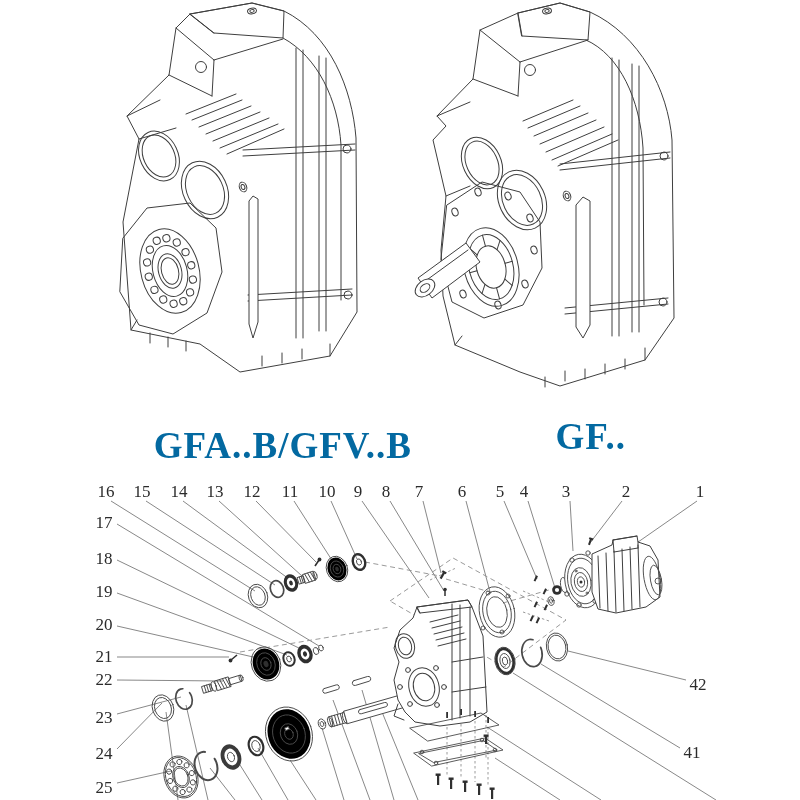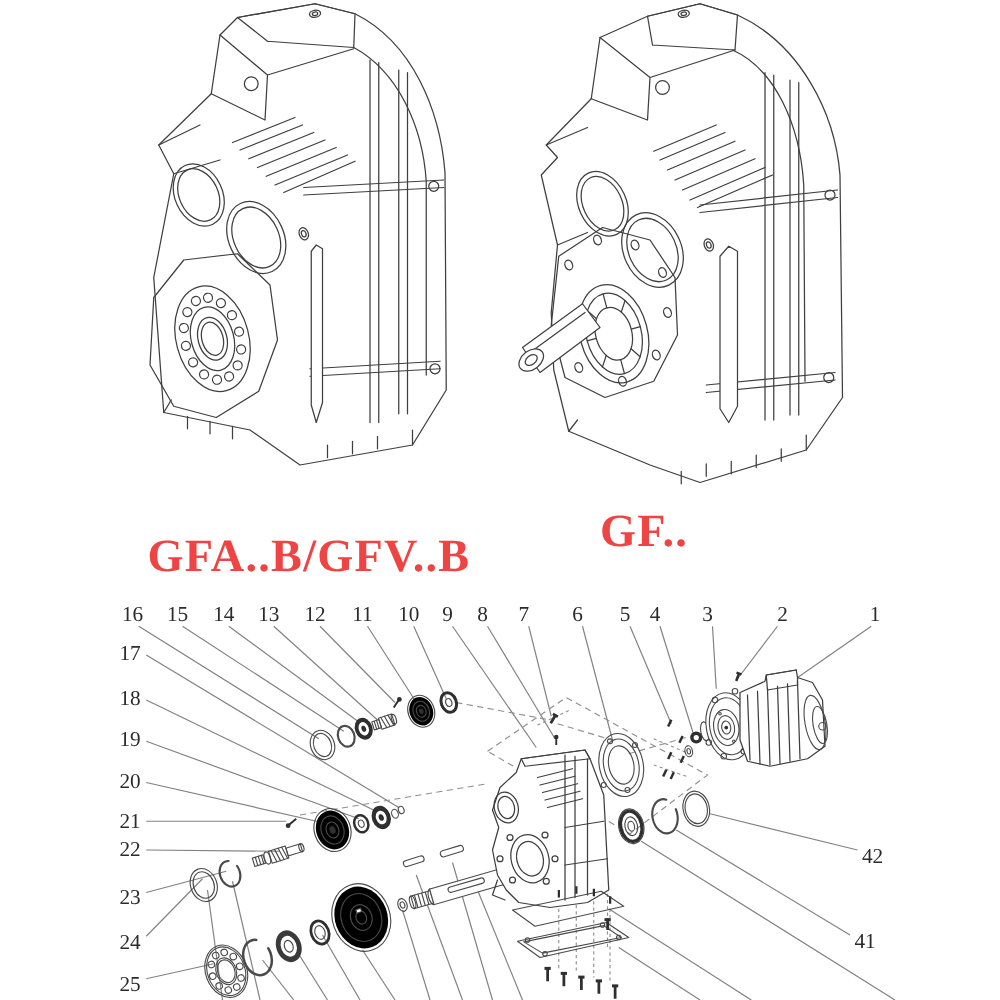--- a/index.html
+++ b/index.html
@@ -1,22 +1,22 @@
 <!DOCTYPE html>
 <html><head>
 <meta charset="utf-8">
 <style>
   html,body{margin:0;padding:0;background:#ffffff}
   body{width:800px;height:800px;overflow:hidden}
   .stage{position:relative;width:800px;height:800px;background:#fff;font-family:"Liberation Serif",serif}
   svg.art{position:absolute;left:0;top:0;width:800px;height:800px}
-  .model-label{position:absolute;font-weight:bold;color:#ef4444;text-align:left;
+  .model-label{position:absolute;font-weight:bold;color:#0369a1;text-align:right;
                font-size:37px;letter-spacing:1px;font-family:"Liberation Serif",serif;white-space:nowrap}
   #lab1{left:118px;top:424px;width:294px}
-  #lab2{left:480px;top:404px;width:146px}
+  #lab2{left:480px;top:415px;width:146px}
 
   
   .s  {stroke:#3f3f3f;stroke-width:1;fill:none;stroke-linejoin:round;stroke-linecap:round}
   .sw {stroke:#3f3f3f;stroke-width:1;fill:#ffffff;stroke-linejoin:round}
   .sf {stroke:#4a4a4a;stroke-width:.9;fill:none;stroke-linejoin:round;stroke-linecap:round}
   .sfw{stroke:#4a4a4a;stroke-width:.9;fill:#ffffff}
   .dk {fill:#2f2f2f;stroke:none}
   .dkr{stroke:#2f2f2f;fill:none}
   .lt {stroke:#828282;stroke-width:.95;fill:none}
   .dash{stroke:#8f8f8f;stroke-width:.9;fill:none;stroke-dasharray:5 3.5}

